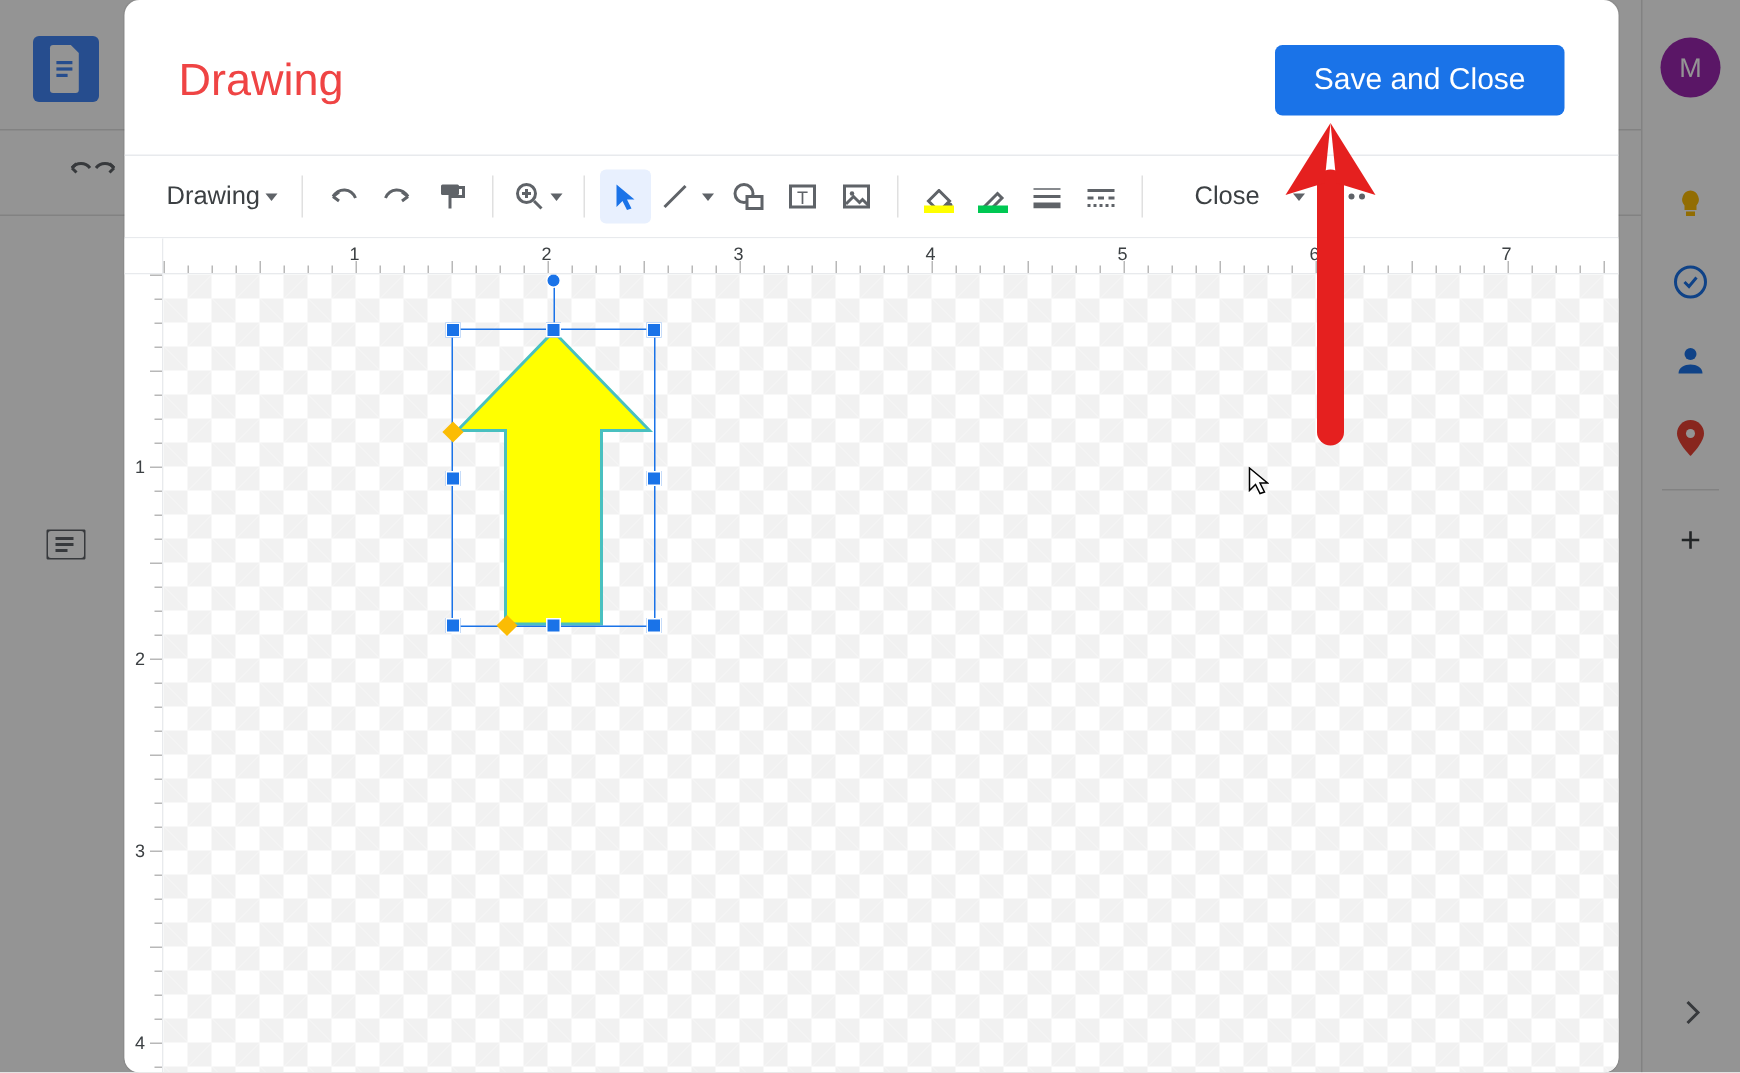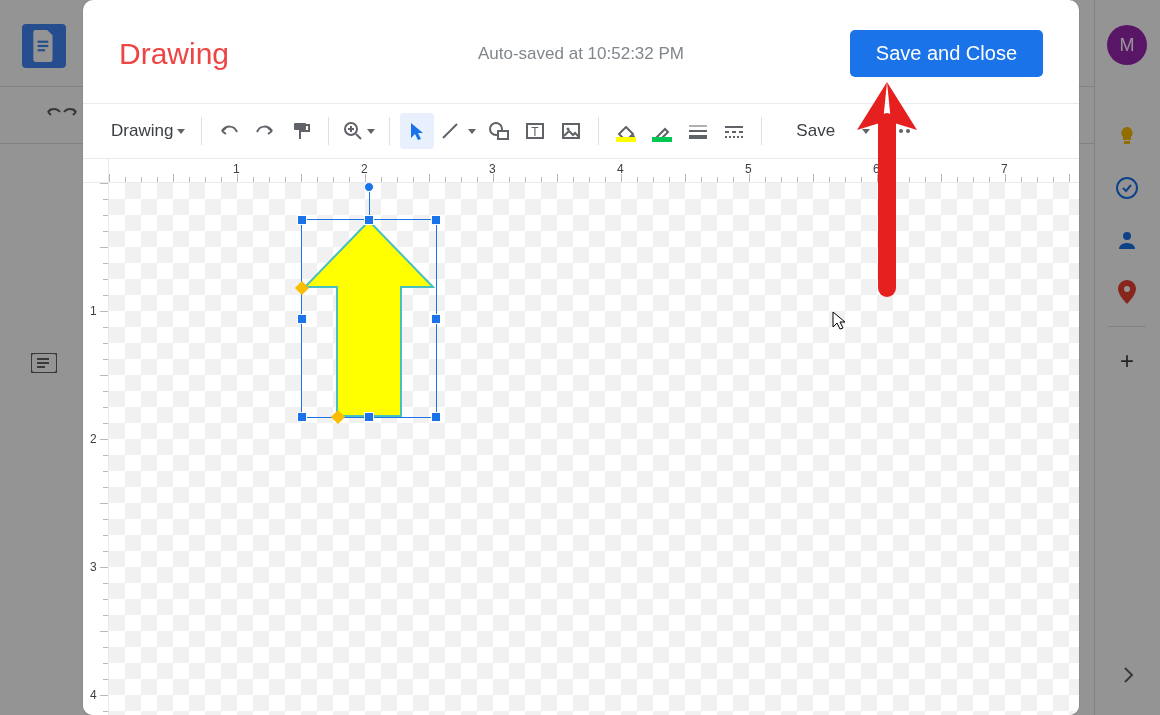--- a/index.html
+++ b/index.html
@@ -261,21 +261,20 @@
       <svg width="12" height="18" viewBox="0 0 12 18">
           <path d="M3 2l7 7-7 7" fill="none" stroke="#5f6368" stroke-width="2"></path>
         </svg>
     </div>
   </div>
 </div>
 
 <div class="dialog">
   <div class="dlg-header">
     <div class="dlg-title">Drawing</div>
-    <div class="dlg-status">Auto-saved at 10:52:32 PM</div>
     <button class="save-btn">Save and Close</button>
   </div>
 
   <div class="dlg-toolbar">
     <div class="tbtn text">
       <span>Drawing</span>
       <span class="dropdown-arrow"></span>
     </div>
     <div class="tsep"></div>
     <div class="tbtn">
@@ -364,21 +363,21 @@
     </div>
     <div class="tbtn">
       <svg width="22" height="16" viewBox="0 0 22 16">
           <line x1="2" y1="4" x2="20" y2="4" stroke="#5f6368" stroke-width="2"></line>
           <line x1="2" y1="9" x2="20" y2="9" stroke="#5f6368" stroke-width="2" stroke-dasharray="4 3"></line>
           <line x1="2" y1="14" x2="20" y2="14" stroke="#5f6368" stroke-width="2" stroke-dasharray="2 2"></line>
         </svg>
     </div>
     <div class="tsep"></div>
     <div class="tbtn text" style="min-width:110px; justify-content:space-between;">
-      <span class="font-name">Save</span>
+      <span class="font-name">Close</span>
       <span class="dropdown-arrow" style="margin-right:6px"></span>
     </div>
     <div class="tbtn">
       <svg width="20" height="6" viewBox="0 0 20 6">
           <circle cx="3" cy="3" r="2" fill="#5f6368"></circle>
           <circle cx="10" cy="3" r="2" fill="#5f6368"></circle>
           <circle cx="17" cy="3" r="2" fill="#5f6368"></circle>
         </svg>
     </div>
   </div>

